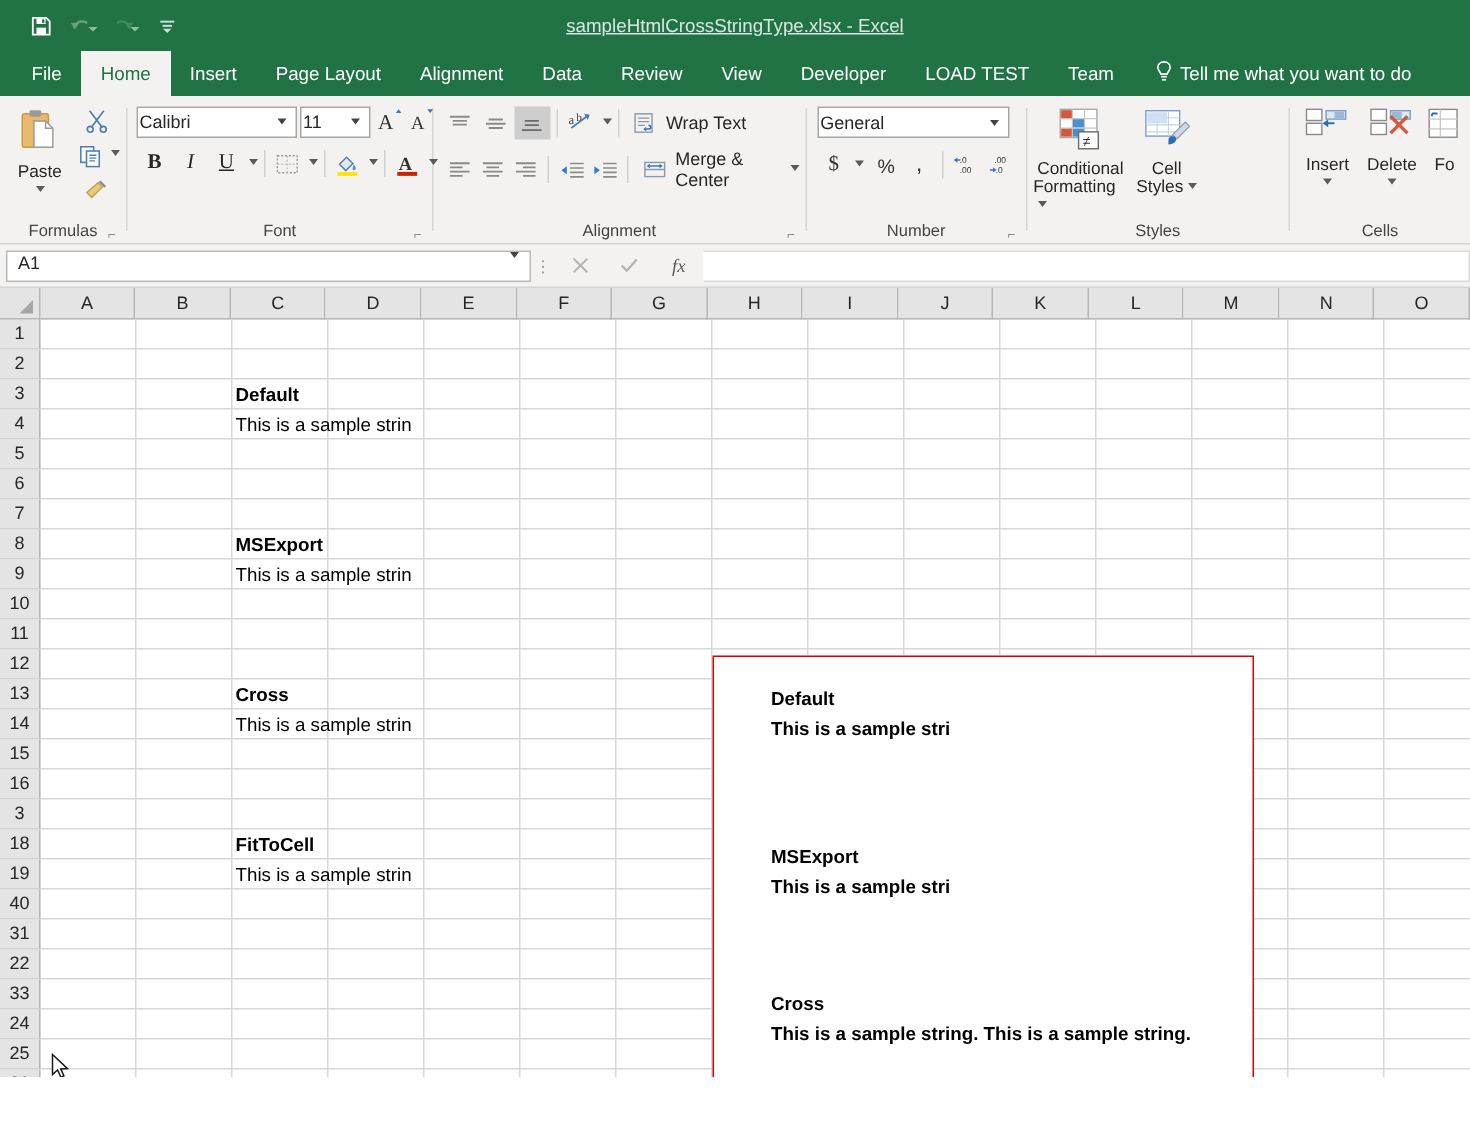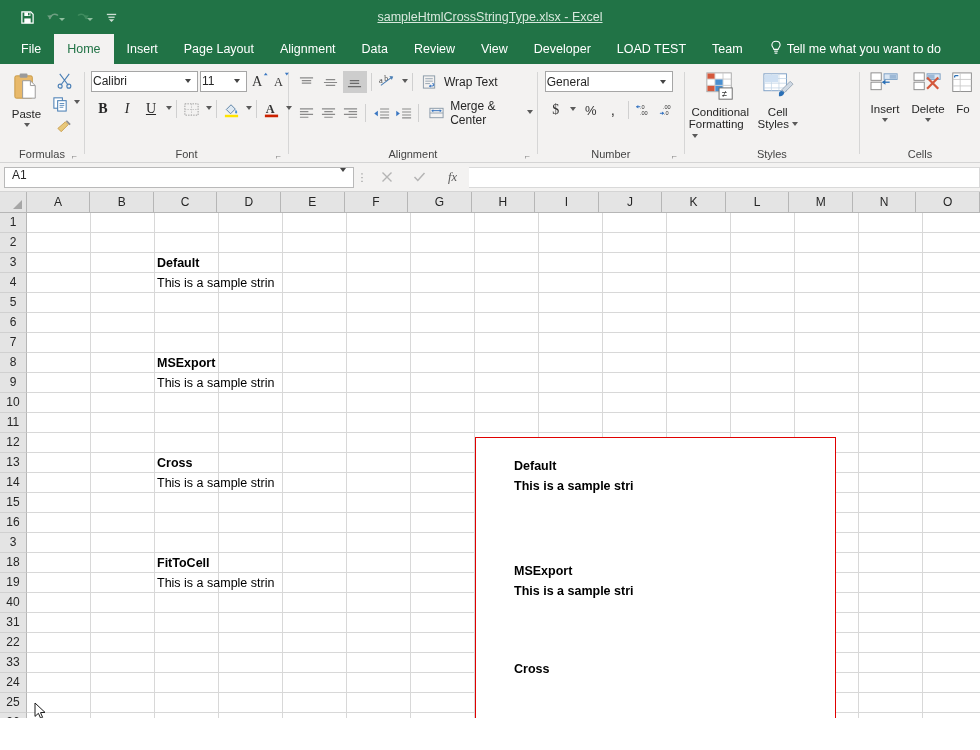--- a/index.html
+++ b/index.html
@@ -672,18 +672,19 @@
         <div class="cell-text" style="left: 128px; top: 360px; width: 126px;">This is a sample strin</div>
       </div>
   </div>
 
   <div id="panel" style="border-color: rgb(224, 0, 0); background: rgb(255, 255, 255);">
       <div class="p-item p-title" style="top: 21px;">Default</div>
       <div class="p-item p-body" style="top: 41px;">This is a sample stri</div>
       <div class="p-item p-title" style="top: 126px;">MSExport</div>
       <div class="p-item p-body" style="top: 146px;">This is a sample stri</div>
       <div class="p-item p-title" style="top: 224px;">Cross</div>
+      <div class="p-item p-body" style="top: 244px;">This is a sample string. This is a sample string.</div>
     </div>
 
   <svg id="cursor" viewBox="0 0 14 18" style="left: 34px; top: 510px;">
     <path d="M1 1 L1 14.4 L4.4 11.3 L6.6 16.2 L8.6 15.3 L6.5 10.6 L11 10.4 Z" fill="#fff" stroke="#1a1a1a" stroke-width="1"></path>
   </svg>
 </div>
 
 </body></html>

